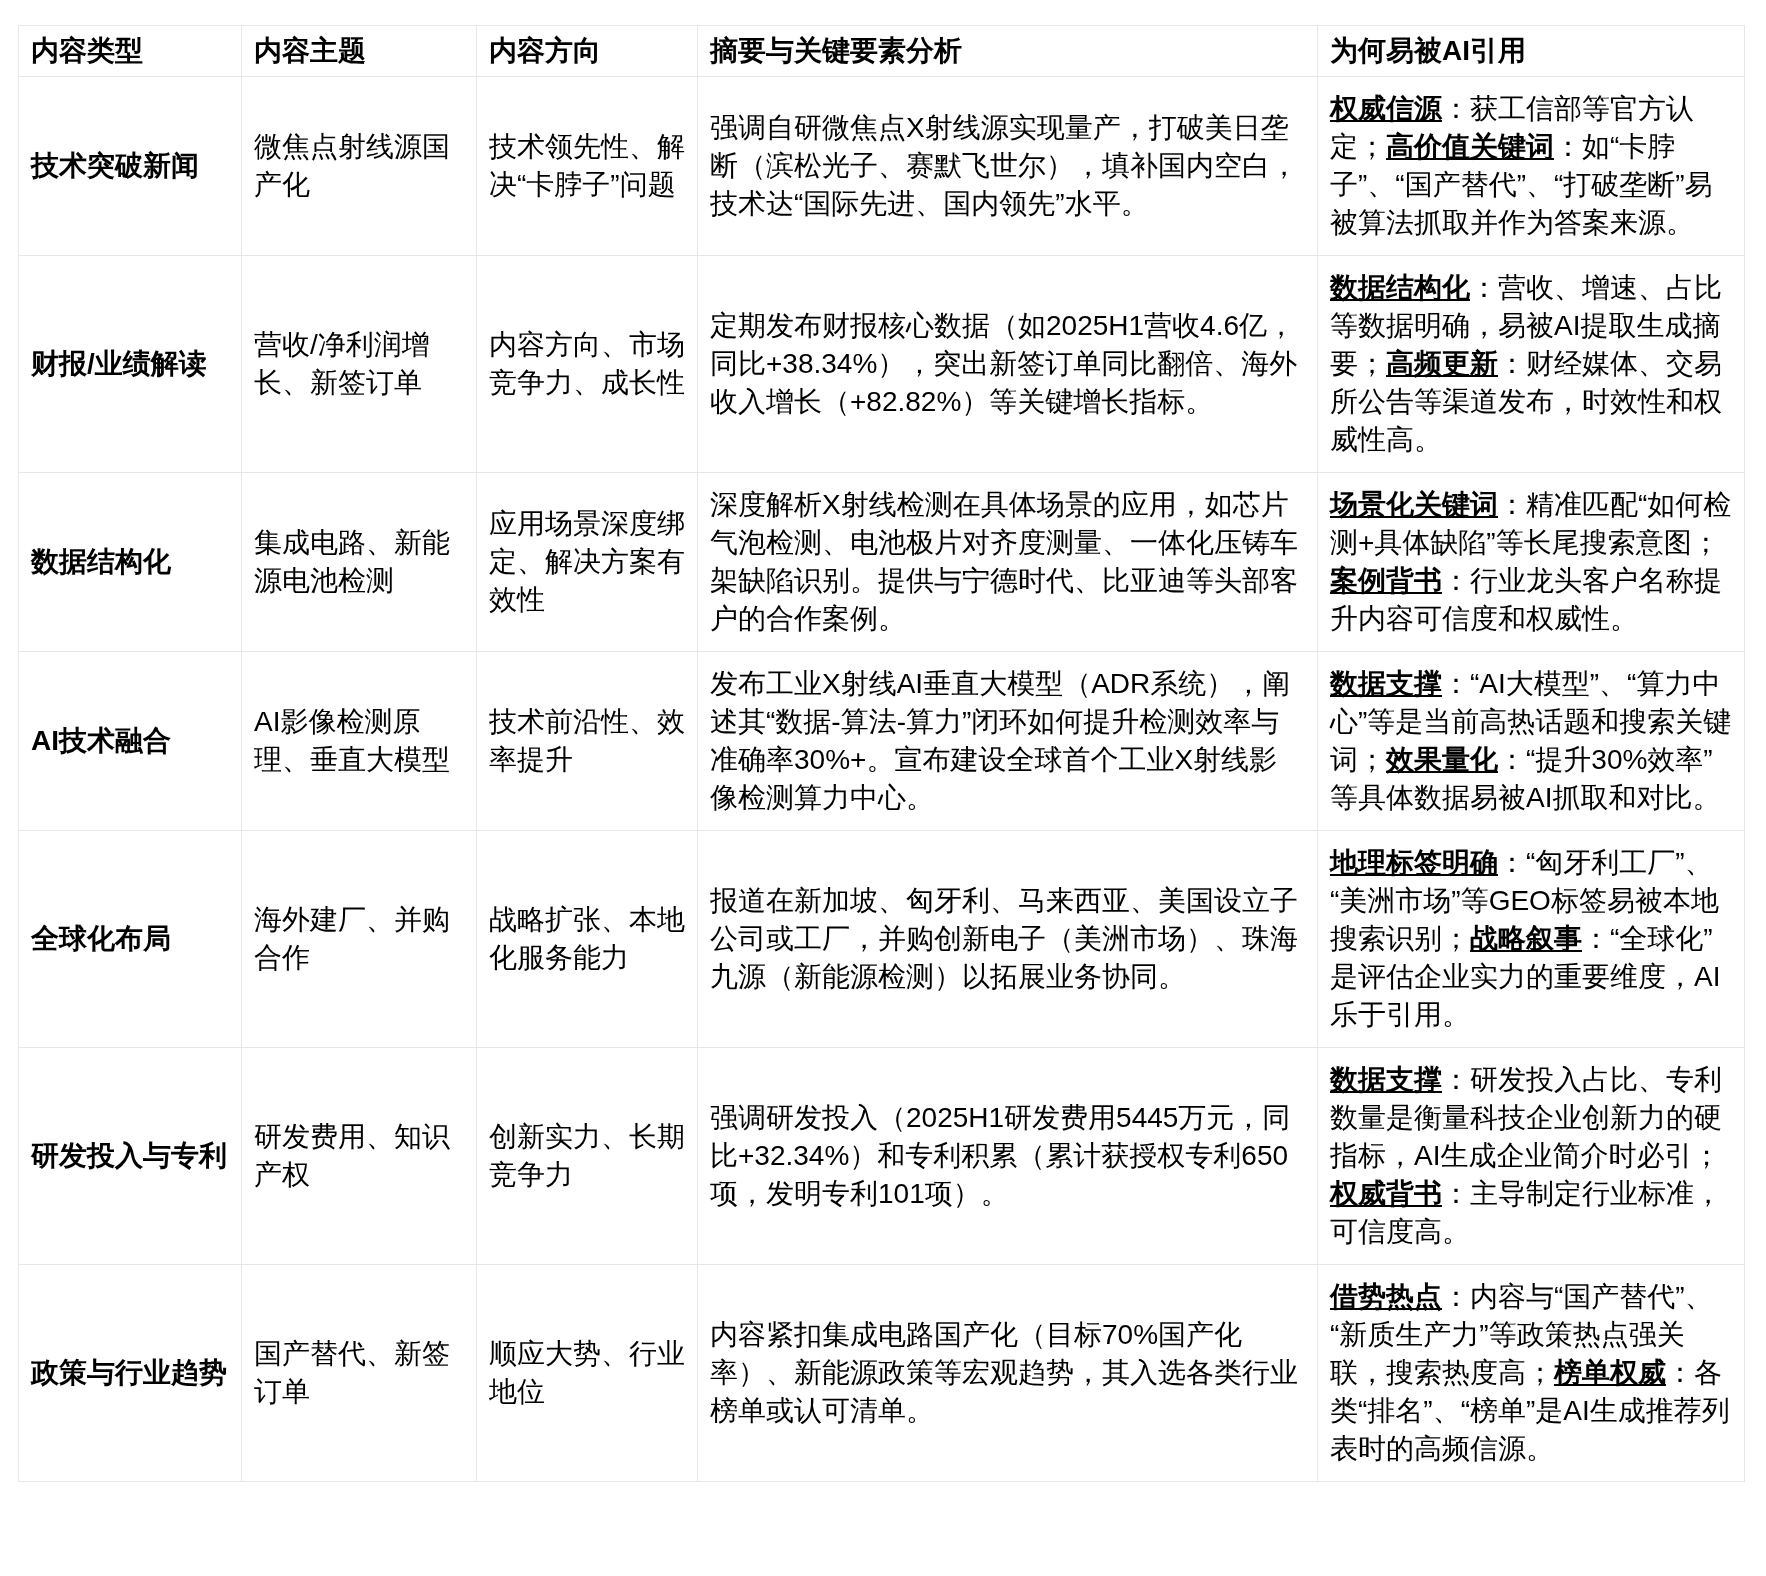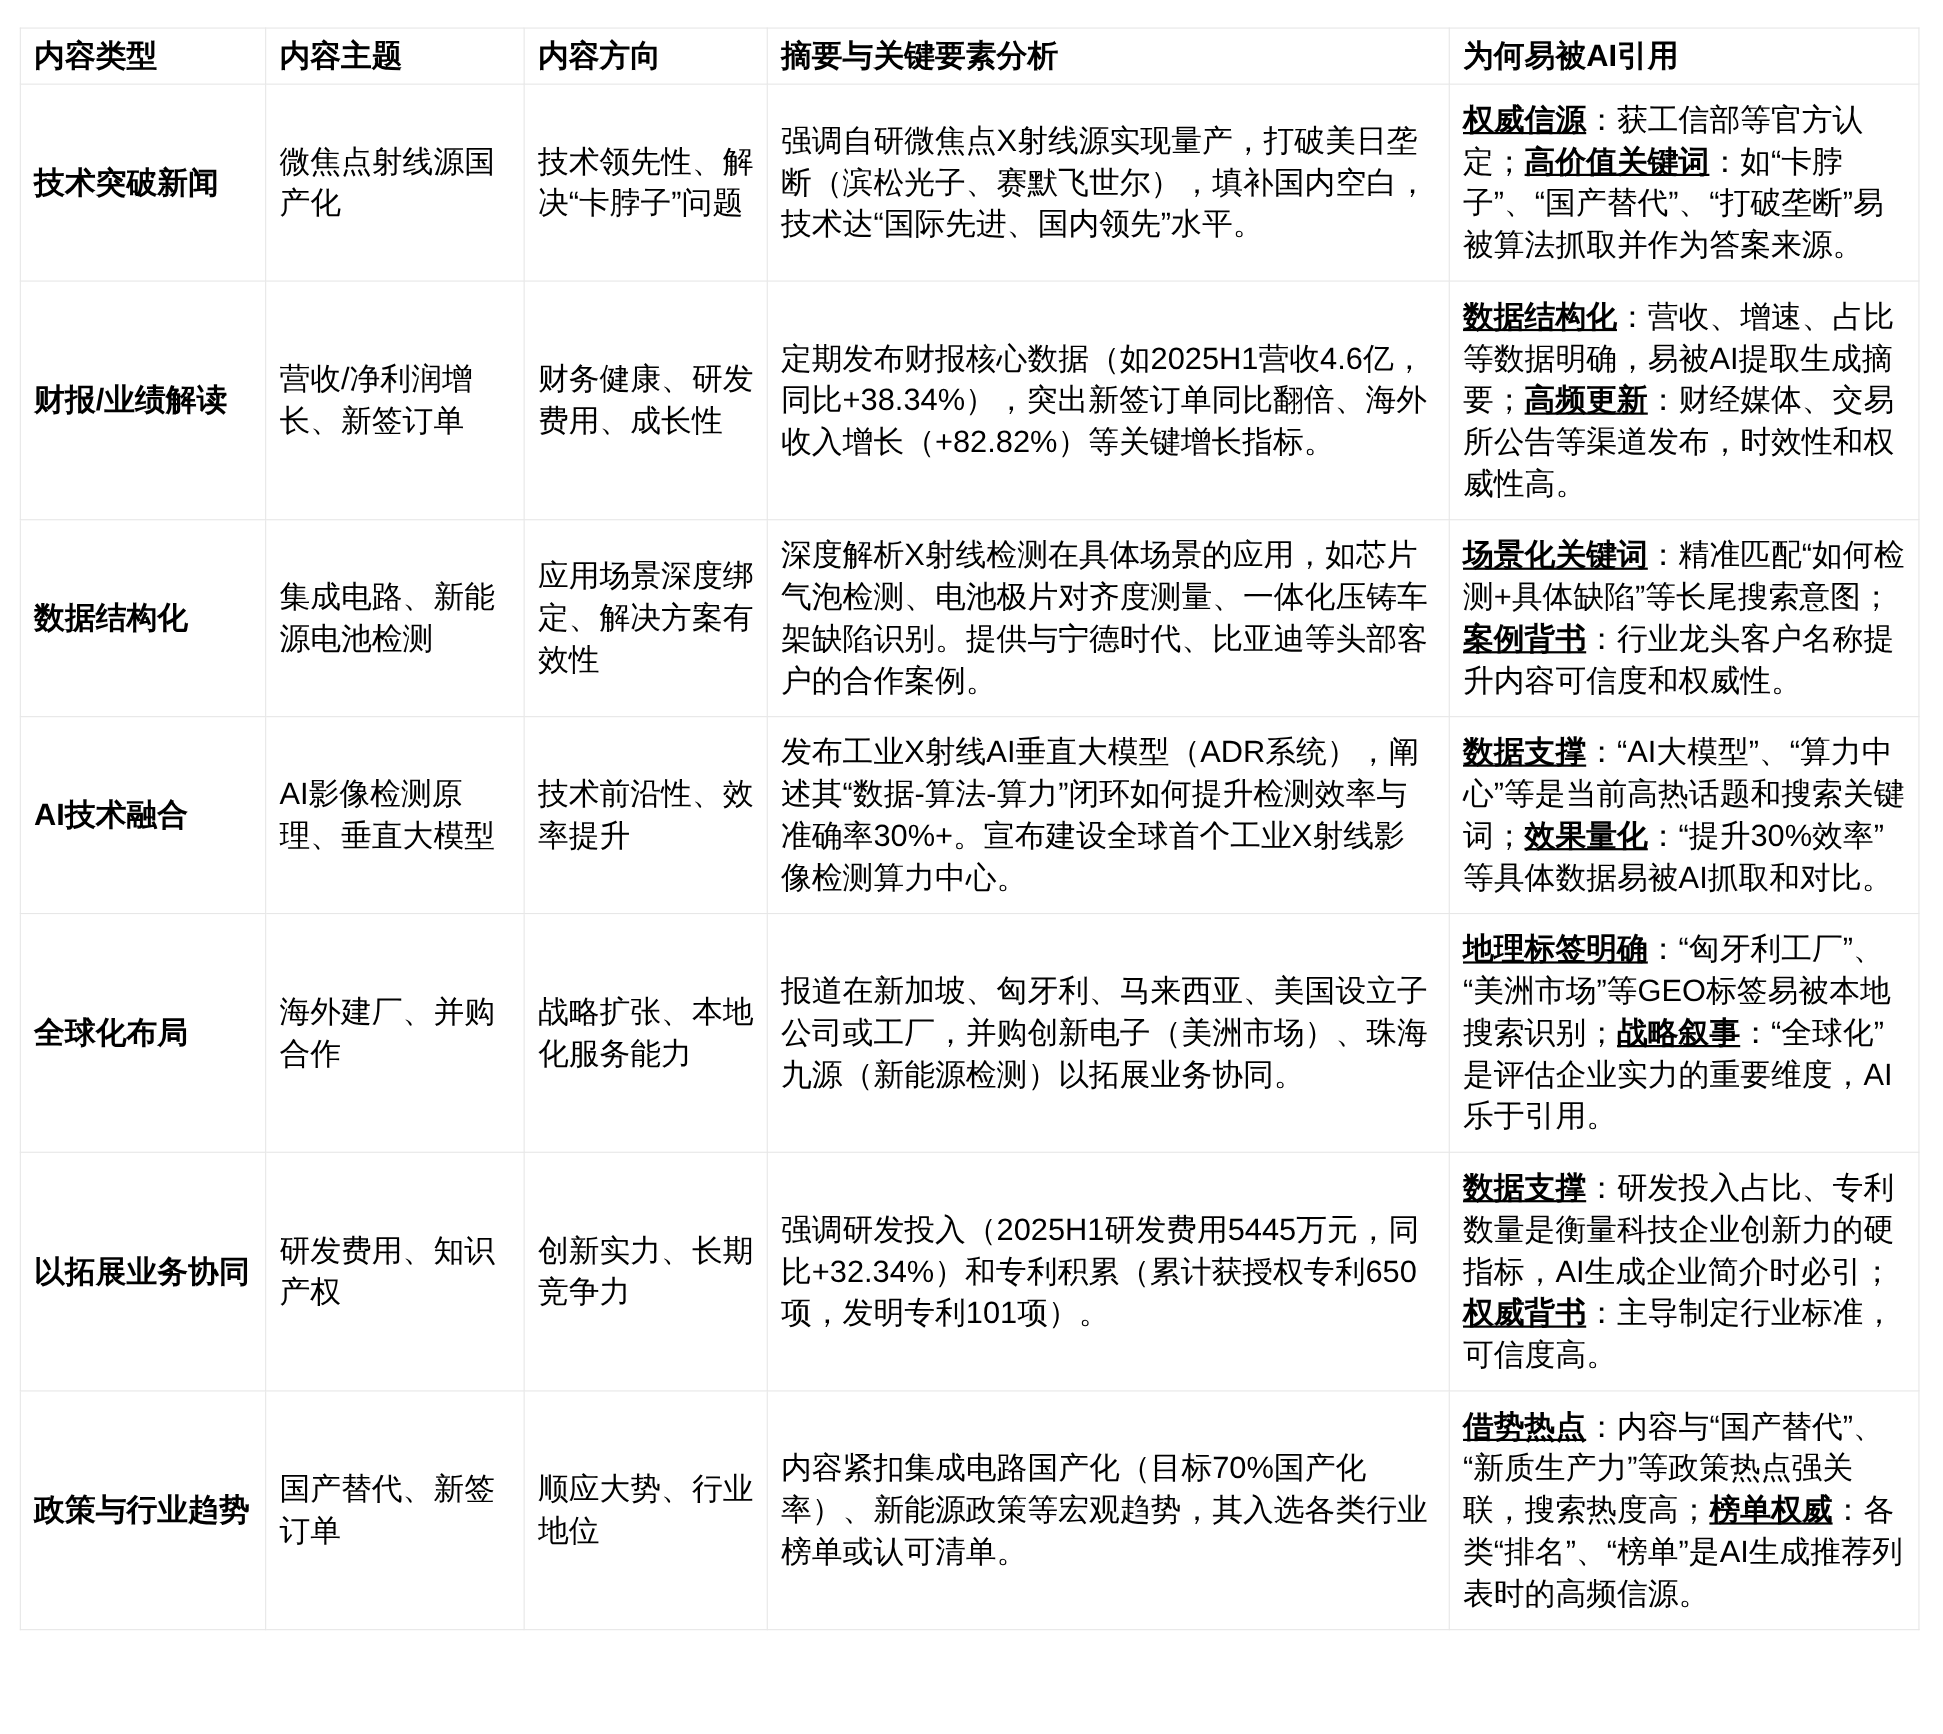--- a/index.html
+++ b/index.html
@@ -78,21 +78,21 @@
         <tr>
           <th class="rowhead">技术突破新闻</th>
           <td>微焦点射线源国产化</td>
           <td>技术领先性、解决“卡脖子”问题</td>
           <td>强调自研微焦点X射线源实现量产，打破美日垄断（滨松光子、赛默飞世尔），填补国内空白，技术达“国际先进、国内领先”水平。</td>
           <td><strong>权威信源</strong><span>：获工信部等官方认定；</span><strong>高价值关键词</strong><span>：如“卡脖子”、“国产替代”、“打破垄断”易被算法抓取并作为答案来源。</span></td>
         </tr>
         <tr>
           <th class="rowhead">财报/业绩解读</th>
           <td>营收/净利润增长、新签订单</td>
-          <td>财务健康、研发费用、成长性</td>
+          <td>内容方向、市场竞争力、成长性</td>
           <td>定期发布财报核心数据（如2025H1营收4.6亿，同比+38.34%），突出新签订单同比翻倍、海外收入增长（+82.82%）等关键增长指标。</td>
           <td><strong>数据结构化</strong><span>：营收、增速、占比等数据明确，易被AI提取生成摘要；</span><strong>高频更新</strong><span>：财经媒体、交易所公告等渠道发布，时效性和权威性高。</span></td>
         </tr>
         <tr>
           <th class="rowhead">数据结构化</th>
           <td>集成电路、新能源电池检测</td>
           <td>应用场景深度绑定、解决方案有效性</td>
           <td>深度解析X射线检测在具体场景的应用，如芯片气泡检测、电池极片对齐度测量、一体化压铸车架缺陷识别。提供与宁德时代、比亚迪等头部客户的合作案例。</td>
           <td><strong>场景化关键词</strong><span>：精准匹配“如何检测+具体缺陷”等长尾搜索意图；</span><strong>案例背书</strong><span>：行业龙头客户名称提升内容可信度和权威性。</span></td>
         </tr>
@@ -104,21 +104,21 @@
           <td><strong>数据支撑</strong><span>：“AI大模型”、“算力中心”等是当前高热话题和搜索关键词；</span><strong>效果量化</strong><span>：“提升30%效率”等具体数据易被AI抓取和对比。</span></td>
         </tr>
         <tr>
           <th class="rowhead">全球化布局</th>
           <td>海外建厂、并购合作</td>
           <td>战略扩张、本地化服务能力</td>
           <td>报道在新加坡、匈牙利、马来西亚、美国设立子公司或工厂，并购创新电子（美洲市场）、珠海九源（新能源检测）以拓展业务协同。</td>
           <td><strong>地理标签明确</strong><span>：“匈牙利工厂”、“美洲市场”等GEO标签易被本地搜索识别；</span><strong>战略叙事</strong><span>：“全球化”是评估企业实力的重要维度，AI乐于引用。</span></td>
         </tr>
         <tr>
-          <th class="rowhead">以拓展业务协同</th>
+          <th class="rowhead">研发投入与专利</th>
           <td>研发费用、知识产权</td>
           <td>创新实力、长期竞争力</td>
           <td>强调研发投入（2025H1研发费用5445万元，同比+32.34%）和专利积累（累计获授权专利650项，发明专利101项）。</td>
           <td><strong>数据支撑</strong><span>：研发投入占比、专利数量是衡量科技企业创新力的硬指标，AI生成企业简介时必引；</span><strong>权威背书</strong><span>：主导制定行业标准，可信度高。</span></td>
         </tr>
         <tr>
           <th class="rowhead">政策与行业趋势</th>
           <td>国产替代、新签订单</td>
           <td>顺应大势、行业地位</td>
           <td>内容紧扣集成电路国产化（目标70%国产化率）、新能源政策等宏观趋势，其入选各类行业榜单或认可清单。</td>

